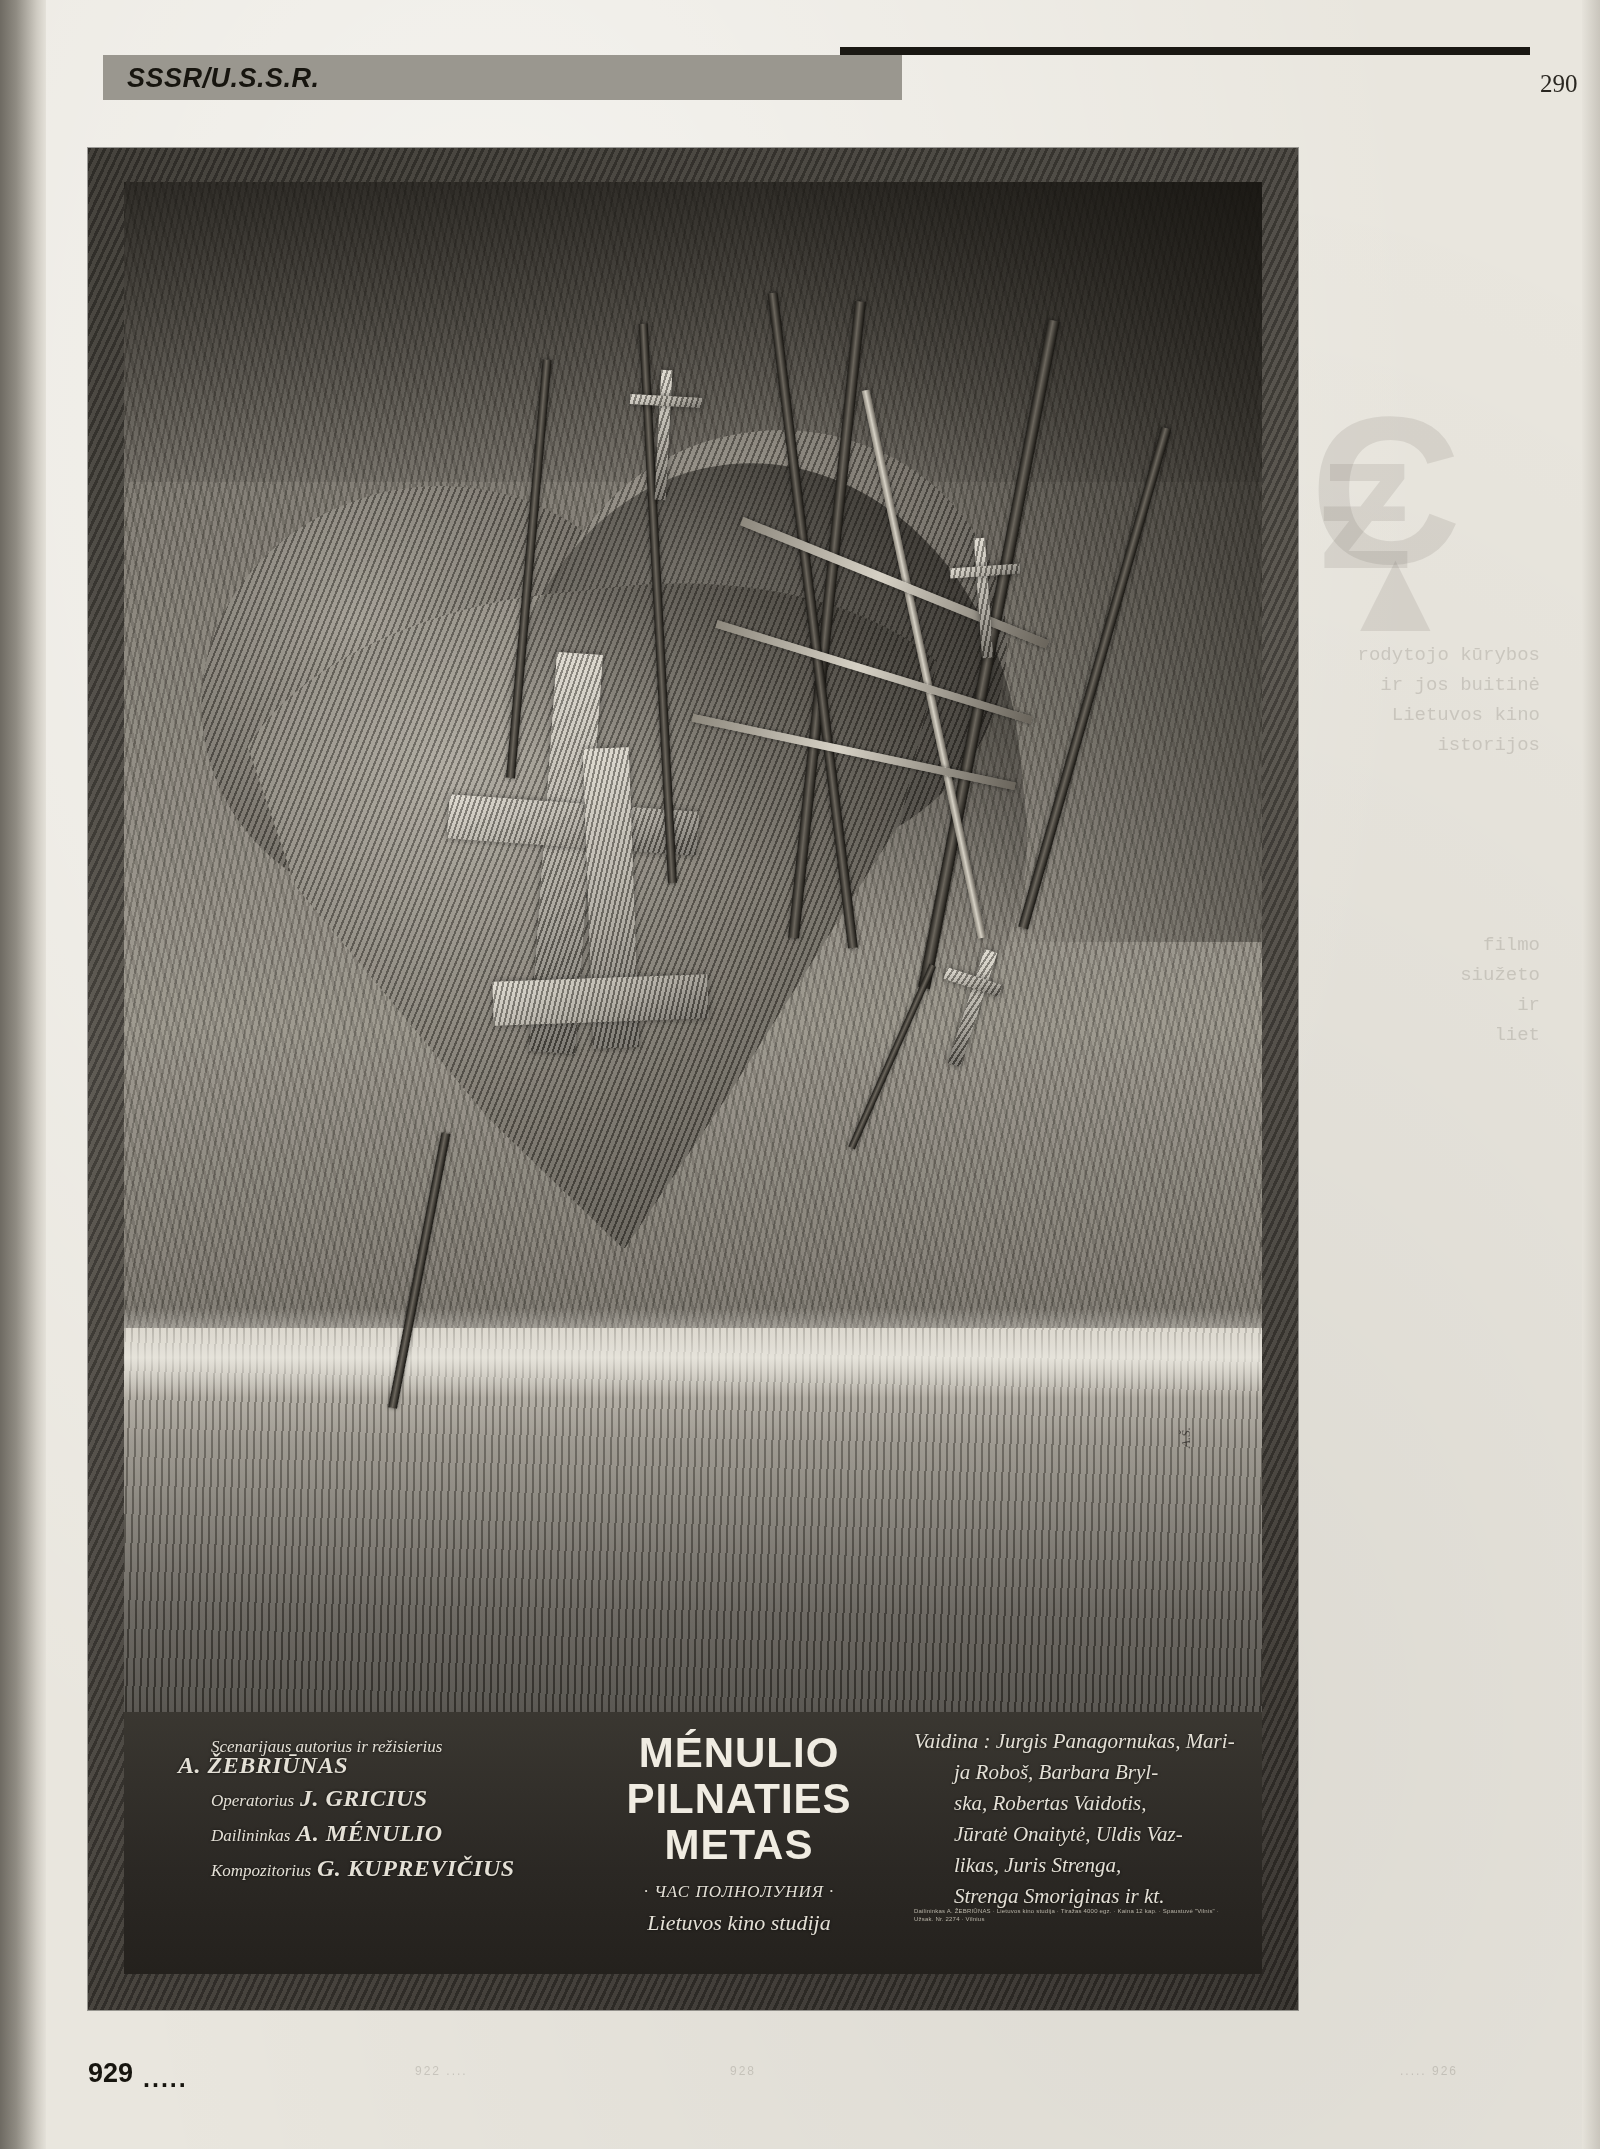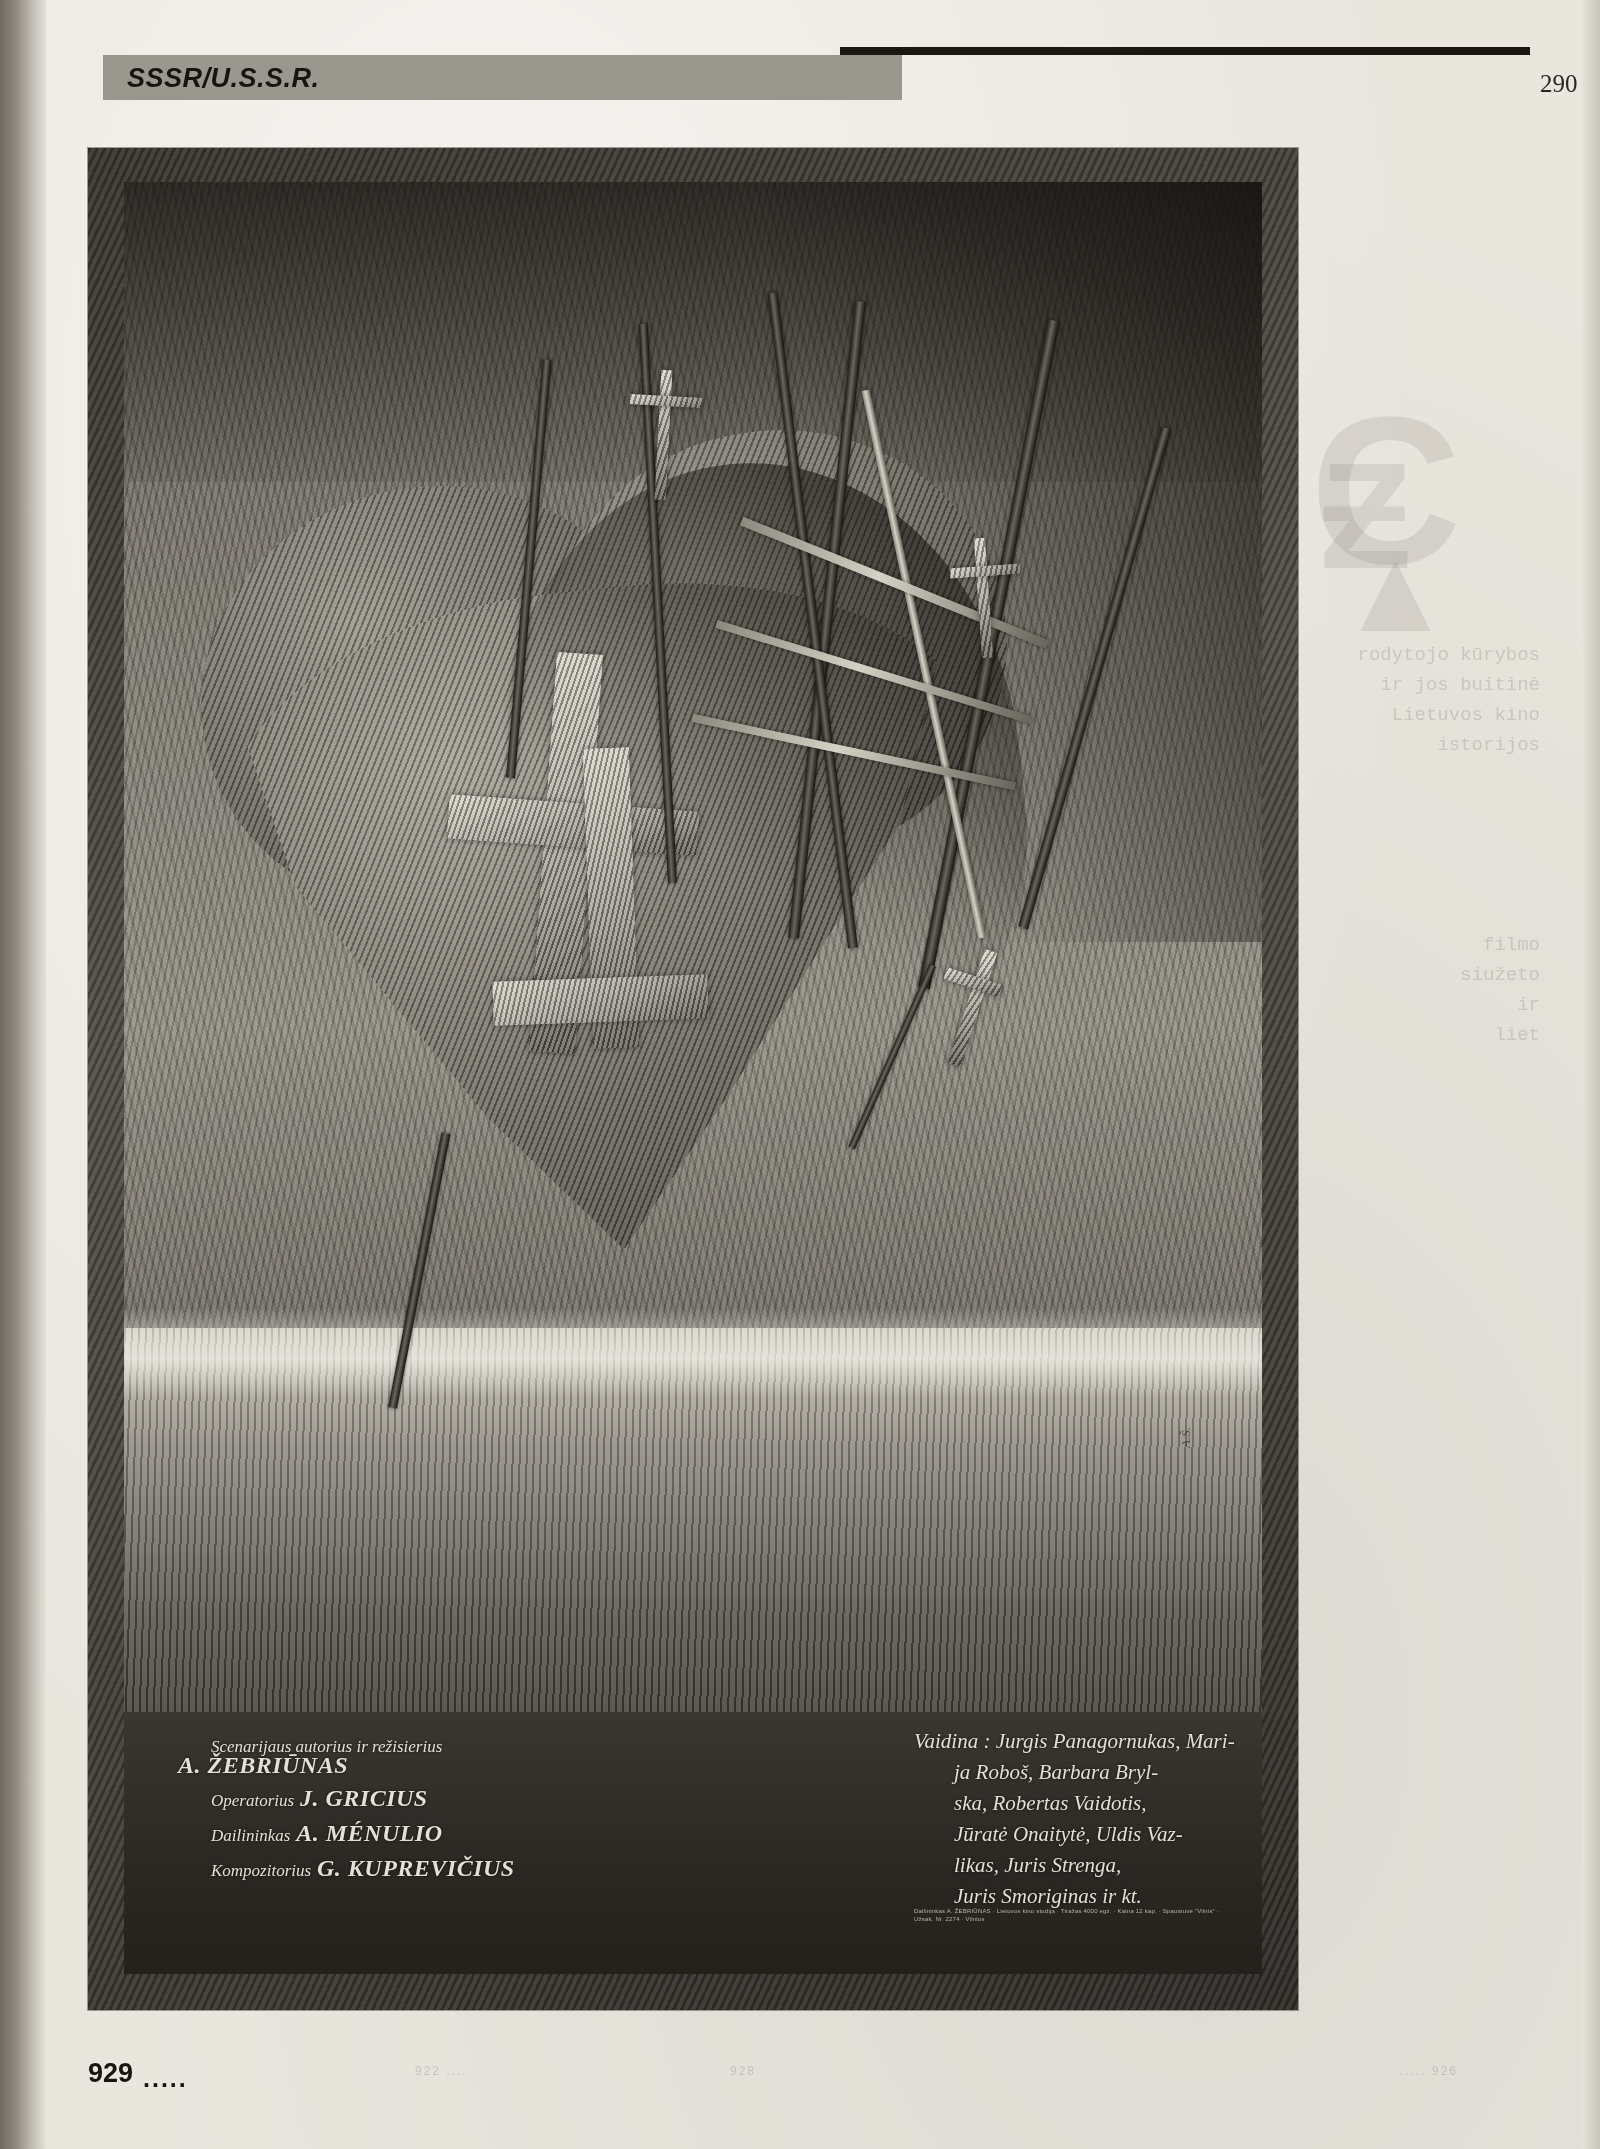--- a/index.html
+++ b/index.html
@@ -405,28 +405,35 @@
         <div class="line">
           <span class="hand role">Dailininkas</span>
           <span class="hand name">A. MÉNULIO</span>
         </div>
         <div class="line">
           <span class="hand role">Kompozitorius</span>
           <span class="hand name">G. KUPREVIČIUS</span>
         </div>
       </div>
 
+      <div class="title-block">
+        <div class="t">MÉNULIO</div>
+        <div class="t">PILNATIES</div>
+        <div class="t">METAS</div>
+        <div class="hand sub">· ЧАС ПОЛНОЛУНИЯ ·</div>
+        <div class="hand studio">Lietuvos kino studija</div>
+      </div>
 
       <div class="credits-right">
         <div class="hand line">Vaidina : Jurgis Panagornukas, Mari-</div>
         <div class="hand line" style="padding-left:40px;">ja Roboš, Barbara Bryl-</div>
         <div class="hand line" style="padding-left:40px;">ska, Robertas Vaidotis,</div>
         <div class="hand line" style="padding-left:40px;">Jūratė Onaitytė, Uldis Vaz-</div>
         <div class="hand line" style="padding-left:40px;">likas, Juris Strenga,</div>
-        <div class="hand line" style="padding-left:40px;">Juris Smoriginas ir kt.</div>
+        <div class="hand line" style="padding-left:40px;">Strenga Smoriginas ir kt.</div>
       </div>
 
       <div class="fineprint">Dailininkas A. ŽEBRIŪNAS · Lietuvos kino studija · Tiražas 4000 egz. · Kaina 12 kap. · Spaustuvė "Vilnis" · Užsak. Nr. 2274 · Vilnius</div>
     </div>
   </div>
 
   <div class="footer-num">929</div>
   <div class="footer-dots">.....</div>
   <div class="footer-ghost" style="left:415px;">922 ....</div>
   <div class="footer-ghost" style="left:730px;">928</div>

